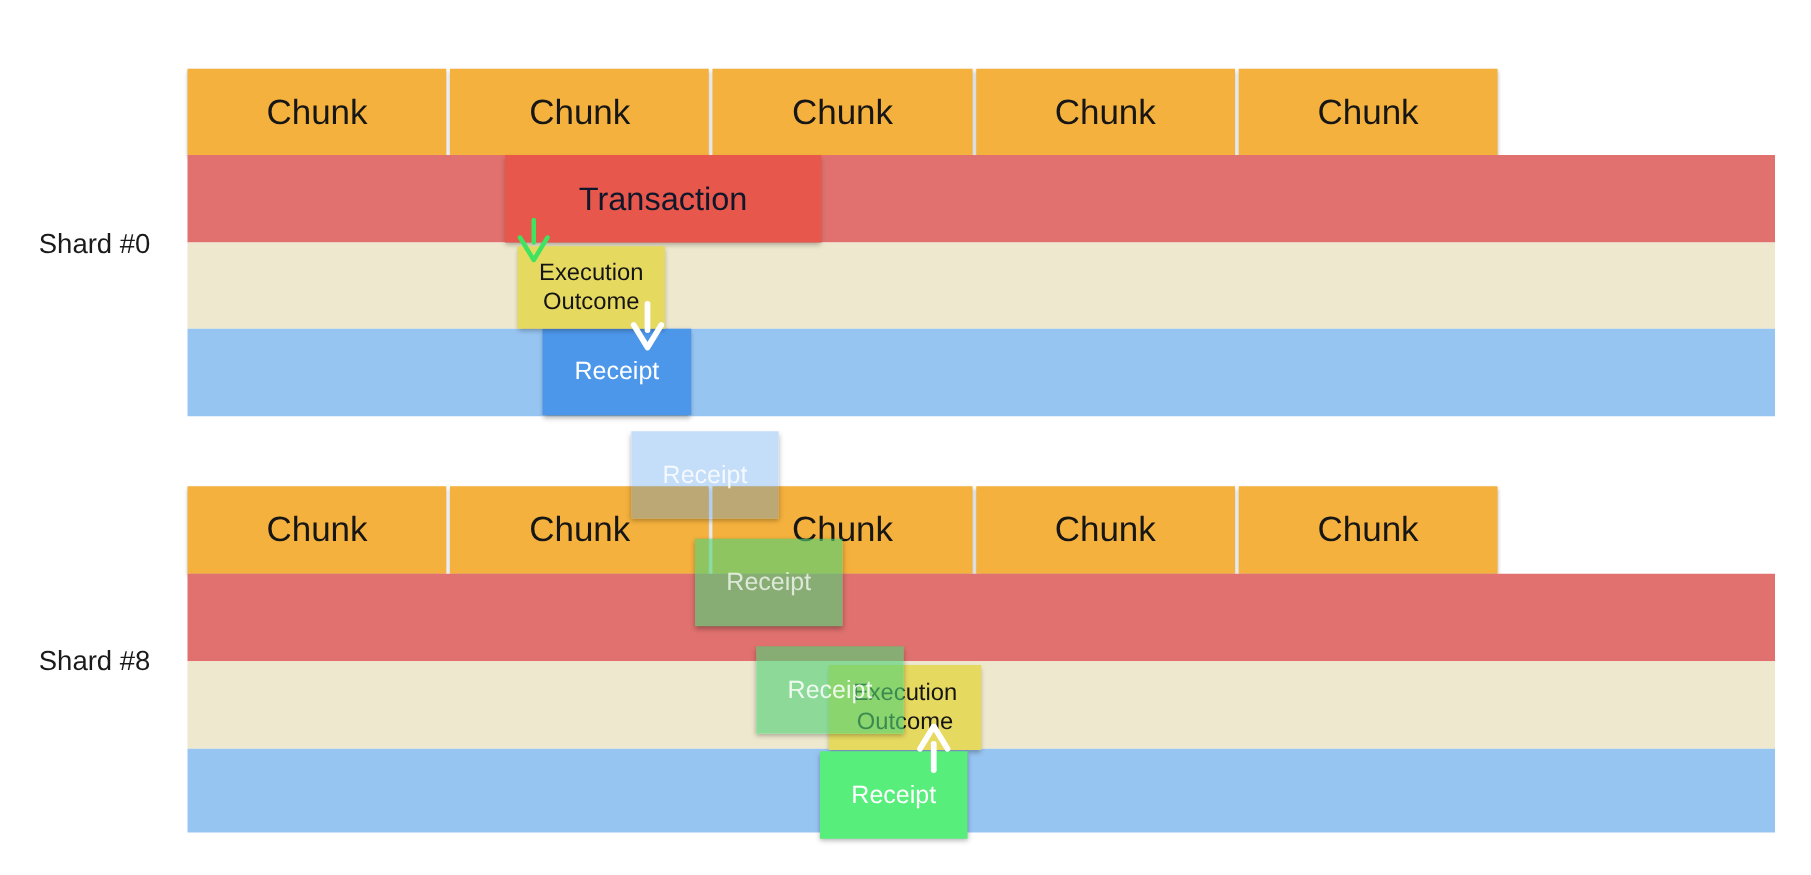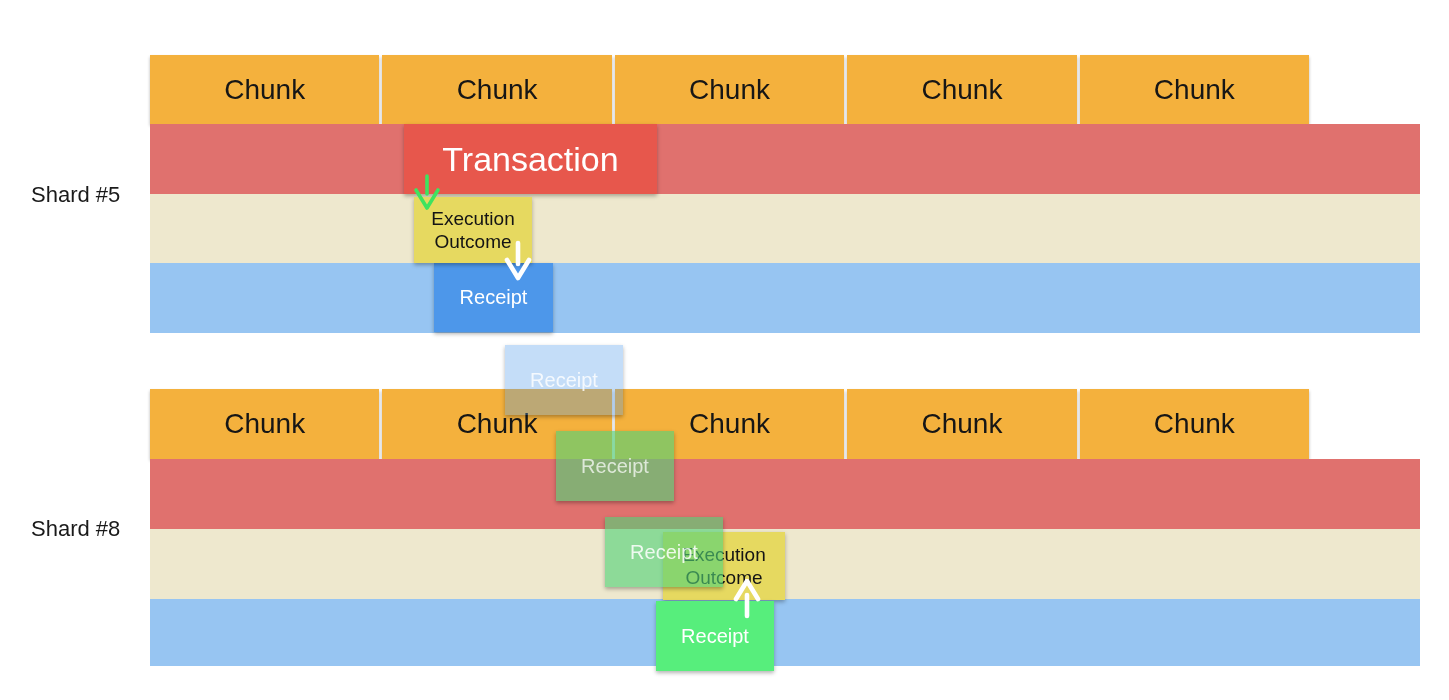--- a/index.html
+++ b/index.html
@@ -10,35 +10,35 @@
     -webkit-font-smoothing:antialiased;
   }
 
   
   .band { position:absolute; left:150px; width:1270px; z-index:1; }
   .band.red   { background:var(--row-red); }
   .band.cream { background:var(--row-cream); }
   .band.blue  { background:var(--row-blue); }
 
   
-  .chunk-row { position:absolute; left:150px; width:1159px; display:flex; gap:3px; z-index:1; }
+  .chunk-row { position:absolute; left:150px; width:1048px; display:flex; gap:3px; z-index:1; }
   .chunk {
     flex:1; background:var(--chunk-orange);
     display:flex; align-items:center; justify-content:center;
     font-size:28px; color:#161616;
     box-shadow:0 2px 3px rgba(0,0,0,0.28);
   }
 
   
   .node {
     position:absolute; display:flex; align-items:center; justify-content:center;
     text-align:center; box-shadow:0 2px 4px rgba(0,0,0,0.30);
   }
   #transaction   { left:404px; top:124px; width:253px; height:70px;
-                   background:var(--transaction-red); color:#ffffff; font-size:34px; z-index:2; }
+                   background:var(--transaction-red); color:#0f172a; font-size:26px; z-index:2; }
   #exec0         { left:414px; top:197px; width:118px; height:66px;
                    background:var(--outcome-yellow); color:#141414; font-size:19px; line-height:23px; z-index:3; }
   #receipt0      { left:434px; top:263px; width:119px; height:69px;
                    background:var(--receipt-blue); color:#ffffff; font-size:20px; z-index:2; }
   #transit-blue  { left:505px; top:345px; width:118px; height:70px;
                    background:var(--receipt-blue-faded); color:rgba(255,255,255,0.82); font-size:20px; z-index:3; }
   #transit-green1{ left:556px; top:431px; width:118px; height:70px;
                    background:var(--receipt-green-faded); color:rgba(255,255,255,0.72); font-size:20px; z-index:3; }
   #transit-green2{ left:605px; top:517px; width:118px; height:70px;
                    background:var(--receipt-green-faded); color:rgba(255,255,255,0.85); font-size:20px; z-index:5; }
@@ -61,21 +61,21 @@
   #arrow-white1 { left:733px; top:579px; }
   .arrow path { fill:none; stroke-linecap:round; stroke-linejoin:round; }
   .arrow.green path { stroke:var(--arrow-green); stroke-width:3.6; }
   .arrow.white path { stroke:var(--arrow-white); stroke-width:4.6; }
 </style>
 </head>
 <body>
 
 <div class="canvas">
 
-  <div class="shard-label" id="shard0-label">Shard #5</div>
+  <div class="shard-label" id="shard0-label">Shard #0</div>
 
   <div class="shard-label" id="shard1-label">Shard #8</div>
 
   <div class="chunk-row" style="top:55px; height:69px;">
     <div class="chunk">Chunk</div>
     <div class="chunk">Chunk</div>
     <div class="chunk">Chunk</div>
     <div class="chunk">Chunk</div>
     <div class="chunk">Chunk</div>
   </div>

